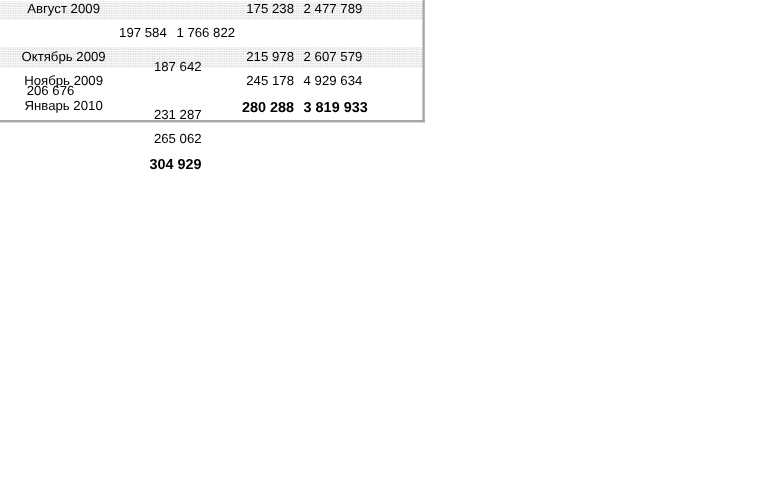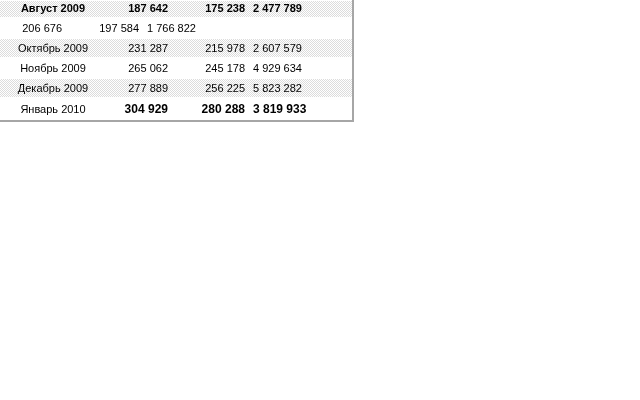--- a/index.html
+++ b/index.html
@@ -38,41 +38,41 @@
     border-top-color: #ffffff;
     border-bottom-color: #ffffff;
     background-image: repeating-conic-gradient(#dcdcdc 0% 25%, #ffffff 0% 50%);
     background-size: 2px 2px;
     background-clip: padding-box;
   }
   
   .row:first-child {
     height: 18px;
     line-height: 15px;
-    font-weight: bold;
   }
   .row.total {
     height: 22px;
     line-height: 20px;
   }
   .row.total .num {
     font-weight: bold;
     font-size: 12px;
   }
   .cell {
     box-sizing: border-box;
   }
   .c1 {
     width: 106px;
     text-align: center;
   }
   .c2 {
     width: 70px;
     text-align: right;
     padding-right: 8px;
+    margin-top: 48px;
   }
   .c3 {
     width: 77px;
     text-align: right;
     padding-right: 8px;
   }
   .c4 {
     flex: 1;
     padding-right: 7px;
   }
@@ -101,26 +101,20 @@
     <div class="cell c4 num">2 607 579</div>
   </div>
 
   <div class="row">
     <div class="cell c1">Ноябрь 2009</div>
     <div class="cell c2 num">265 062</div>
     <div class="cell c3 num">245 178</div>
     <div class="cell c4 num">4 929 634</div>
   </div>
 
-  <div class="row striped">
-    <div class="cell c1">Декабрь 2009</div>
-    <div class="cell c2 num">277 889</div>
-    <div class="cell c3 num">256 225</div>
-    <div class="cell c4 num">5 823 282</div>
-  </div>
 
   <div class="row total">
     <div class="cell c1">Январь 2010</div>
     <div class="cell c2 num">304 929</div>
     <div class="cell c3 num">280 288</div>
     <div class="cell c4 num">3 819 933</div>
   </div>
 </div>
 
 </body></html>

